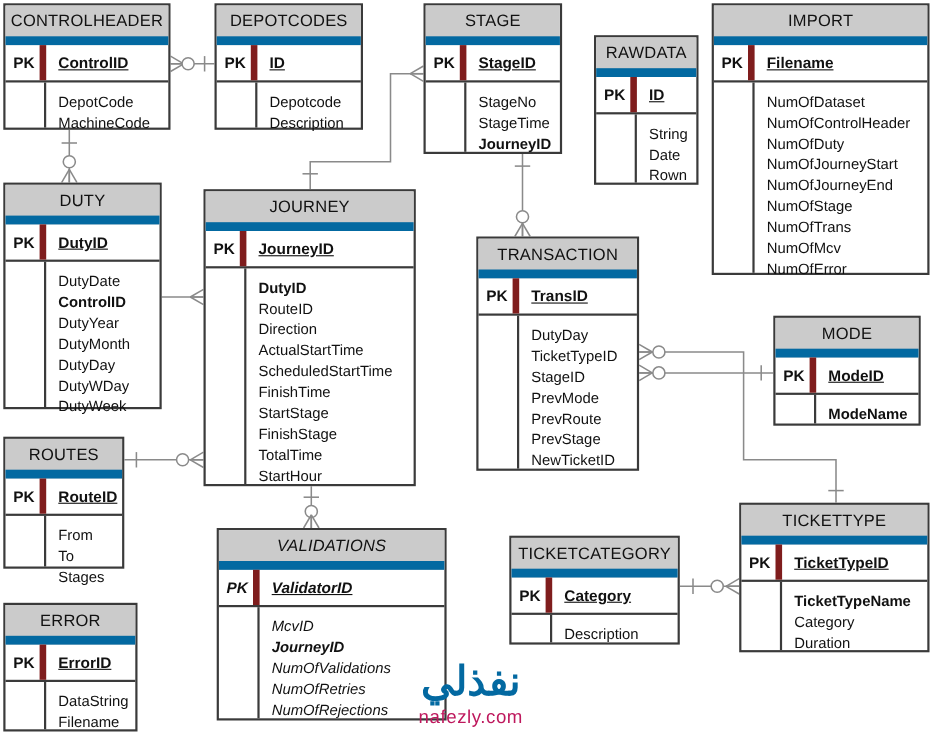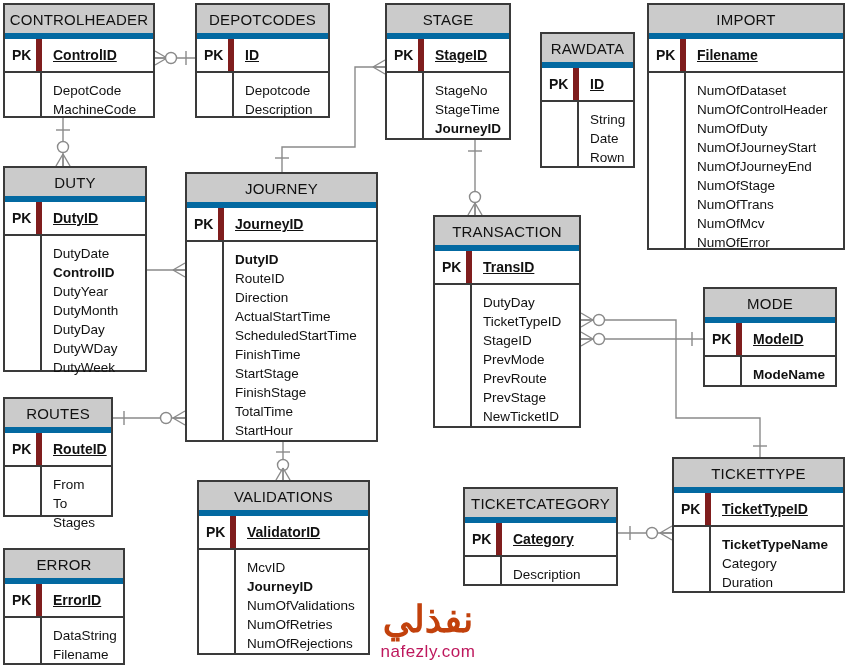--- a/index.html
+++ b/index.html
@@ -4,35 +4,35 @@
 <style>
   html,body{margin:0;padding:0;background:#fff;}
   .stage{position:relative;width:850px;height:667px;background:#ffffff;overflow:hidden;
          font-family:"Liberation Sans",sans-serif;color:#111;}
   svg.connectors{position:absolute;left:0;top:0;z-index:1;}
   .rel-line{fill:none;stroke:#8a8a8a;stroke-width:1.4;}
   .rel-sym{fill:none;stroke:#8a8a8a;stroke-width:1.4;}
   .rel-circle{fill:#ffffff;stroke:#8a8a8a;stroke-width:1.4;}
   .entity{position:absolute;z-index:2;box-sizing:border-box;background:#fff;
           border:2px solid #3a3a3a;display:flex;flex-direction:column;}
-  .entity-header{flex:0 0 28px;background:#cbcbcb;border-bottom:6px solid #0369a1;
+  .entity-header{flex:0 0 28px;background:#cbcbcb;border-bottom:8px solid #0369a1;
           display:flex;align-items:center;justify-content:center;font-size:15px;letter-spacing:.2px;}
   .entity-pkrow{flex:0 0 32px;display:flex;border-bottom:2px solid #3a3a3a;}
   .pk-cell{flex:0 0 37px;box-sizing:border-box;border-right:6px solid #7f1d1d;
           display:flex;align-items:center;padding-left:7px;font-weight:bold;font-size:14px;}
   .pk-name{flex:1;display:flex;align-items:center;padding-left:11px;
           font-weight:bold;text-decoration:underline;font-size:14px;}
   .entity-body{flex:1;display:flex;min-height:0;}
   .body-left{flex:0 0 37px;box-sizing:border-box;border-right:2px solid #3a3a3a;}
   .body-attrs{flex:1;padding:8px 2px 0 11px;font-size:13.5px;line-height:19px;white-space:nowrap;}
   .attr{font-weight:normal;}
   .attr.bold{font-weight:bold;}
   .watermark{position:absolute;left:363px;top:597px;width:130px;z-index:3;
           text-align:center;pointer-events:none;}
-  .wm-logo{font-size:37px;font-weight:bold;line-height:46px;color:#c2410c;}
+  .wm-logo{font-size:37px;font-weight:bold;line-height:46px;color:#0369a1;}
   .wm-url{font-size:17px;color:#be185d;line-height:18px;letter-spacing:.5px;}
 </style>
 </head>
 <body>
 
 <div class="stage">
   <svg id="connector-svg" class="connectors" width="850" height="667">
       <g>
         <polyline points="155,58 195,58" class="rel-line"></polyline>
         <line x1="167" y1="58" x2="155" y2="51" class="rel-sym"></line>
@@ -287,21 +287,21 @@
           <div class="pk-name">ErrorID</div>
         </div>
         <div class="entity-body">
           <div class="body-left"></div>
           <div class="body-attrs">
             <div class="attr">DataString</div>
             <div class="attr">Filename</div>
           </div>
         </div>
       </div>
-      <div class="entity" style="left: 197px; top: 480px; width: 173px; height: 175px;">
+      <div class="entity" style="left: 197px; top: 480px; width: 209px; height: 175px; font-style: italic;">
         <div class="entity-header">VALIDATIONS</div>
         <div class="entity-pkrow">
           <div class="pk-cell">PK</div>
           <div class="pk-name">ValidatorID</div>
         </div>
         <div class="entity-body">
           <div class="body-left"></div>
           <div class="body-attrs">
             <div class="attr">McvID</div>
             <div class="attr bold">JourneyID</div>

